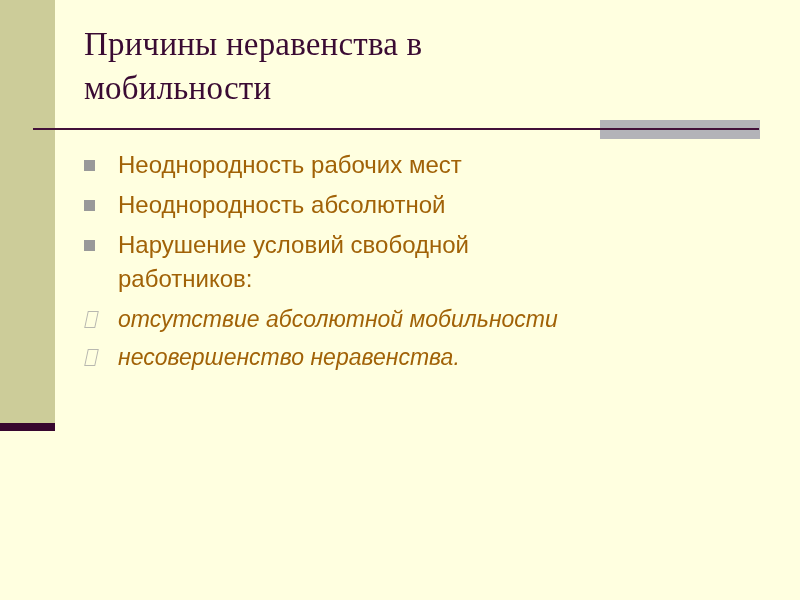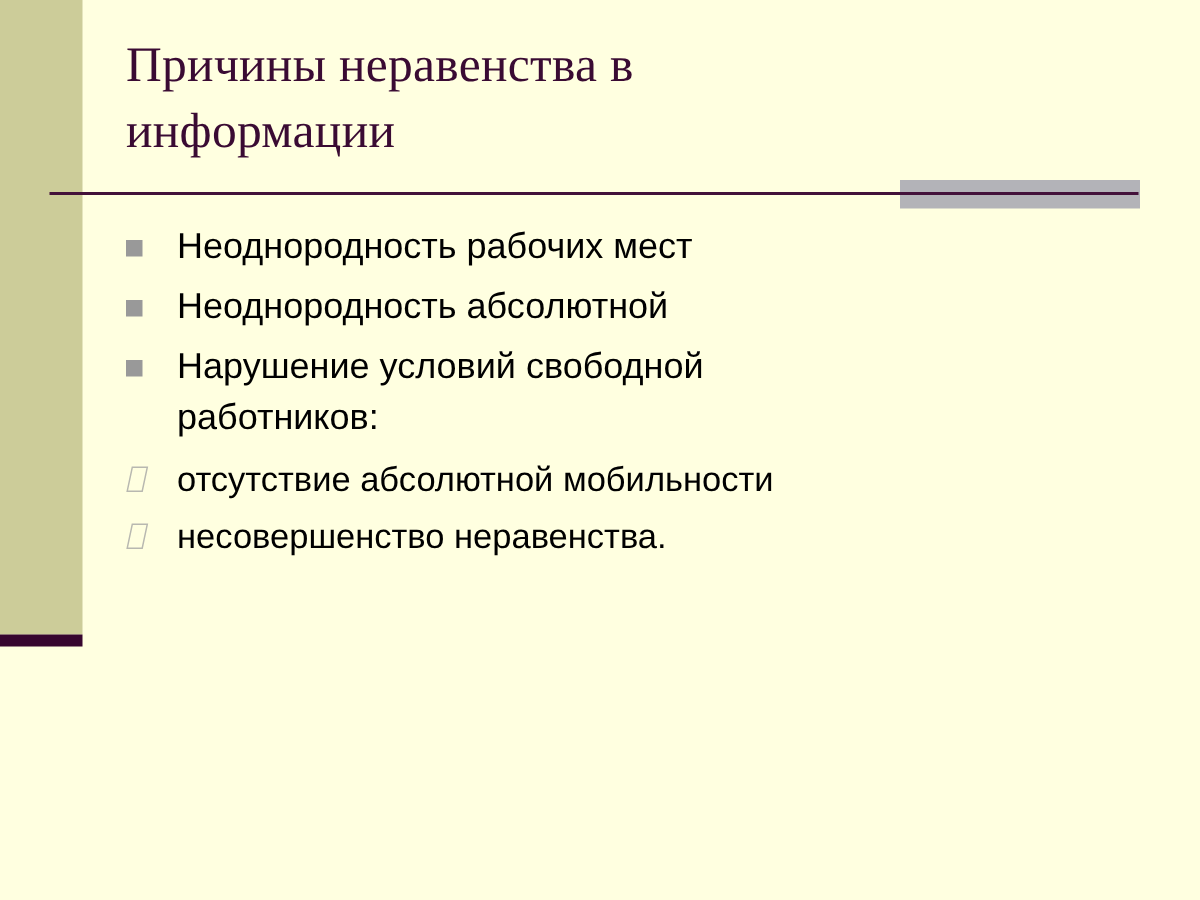--- a/index.html
+++ b/index.html
@@ -123,24 +123,25 @@
     transform: skewX(-12deg);
     background: transparent;
     box-sizing: border-box;
   }
 
   .bullet-text {
     flex: 1 1 auto;
     font-family: "Liberation Sans", sans-serif;
     font-size: 24px;
     line-height: 34px;
-    color: #000000;
+    color: #a16207;
   }
 
   .bullet-text.level2 {
+    font-style: italic;
     font-size: 23px;
   }
 
   .bullet-row.level2 {
     margin-bottom: 4px;
   }
 
   .cont-line {
     display: block;
   }
@@ -148,21 +149,21 @@
 </head>
 <body>
 
 <div id="slide">
 
   <div class="side-band"></div>
   <div class="side-band-foot"></div>
 
   <div class="title-block">
     <div class="title-line">Причины неравенства в</div>
-    <div class="title-line">информации</div>
+    <div class="title-line">мобильности</div>
   </div>
 
   <div class="rule-plate"></div>
   <div class="rule-line"></div>
 
   <div class="bullets">
 
     <div class="bullet-row">
       <span class="marker marker-square"></span>
       <span class="bullet-text">Неоднородность рабочих мест</span>

